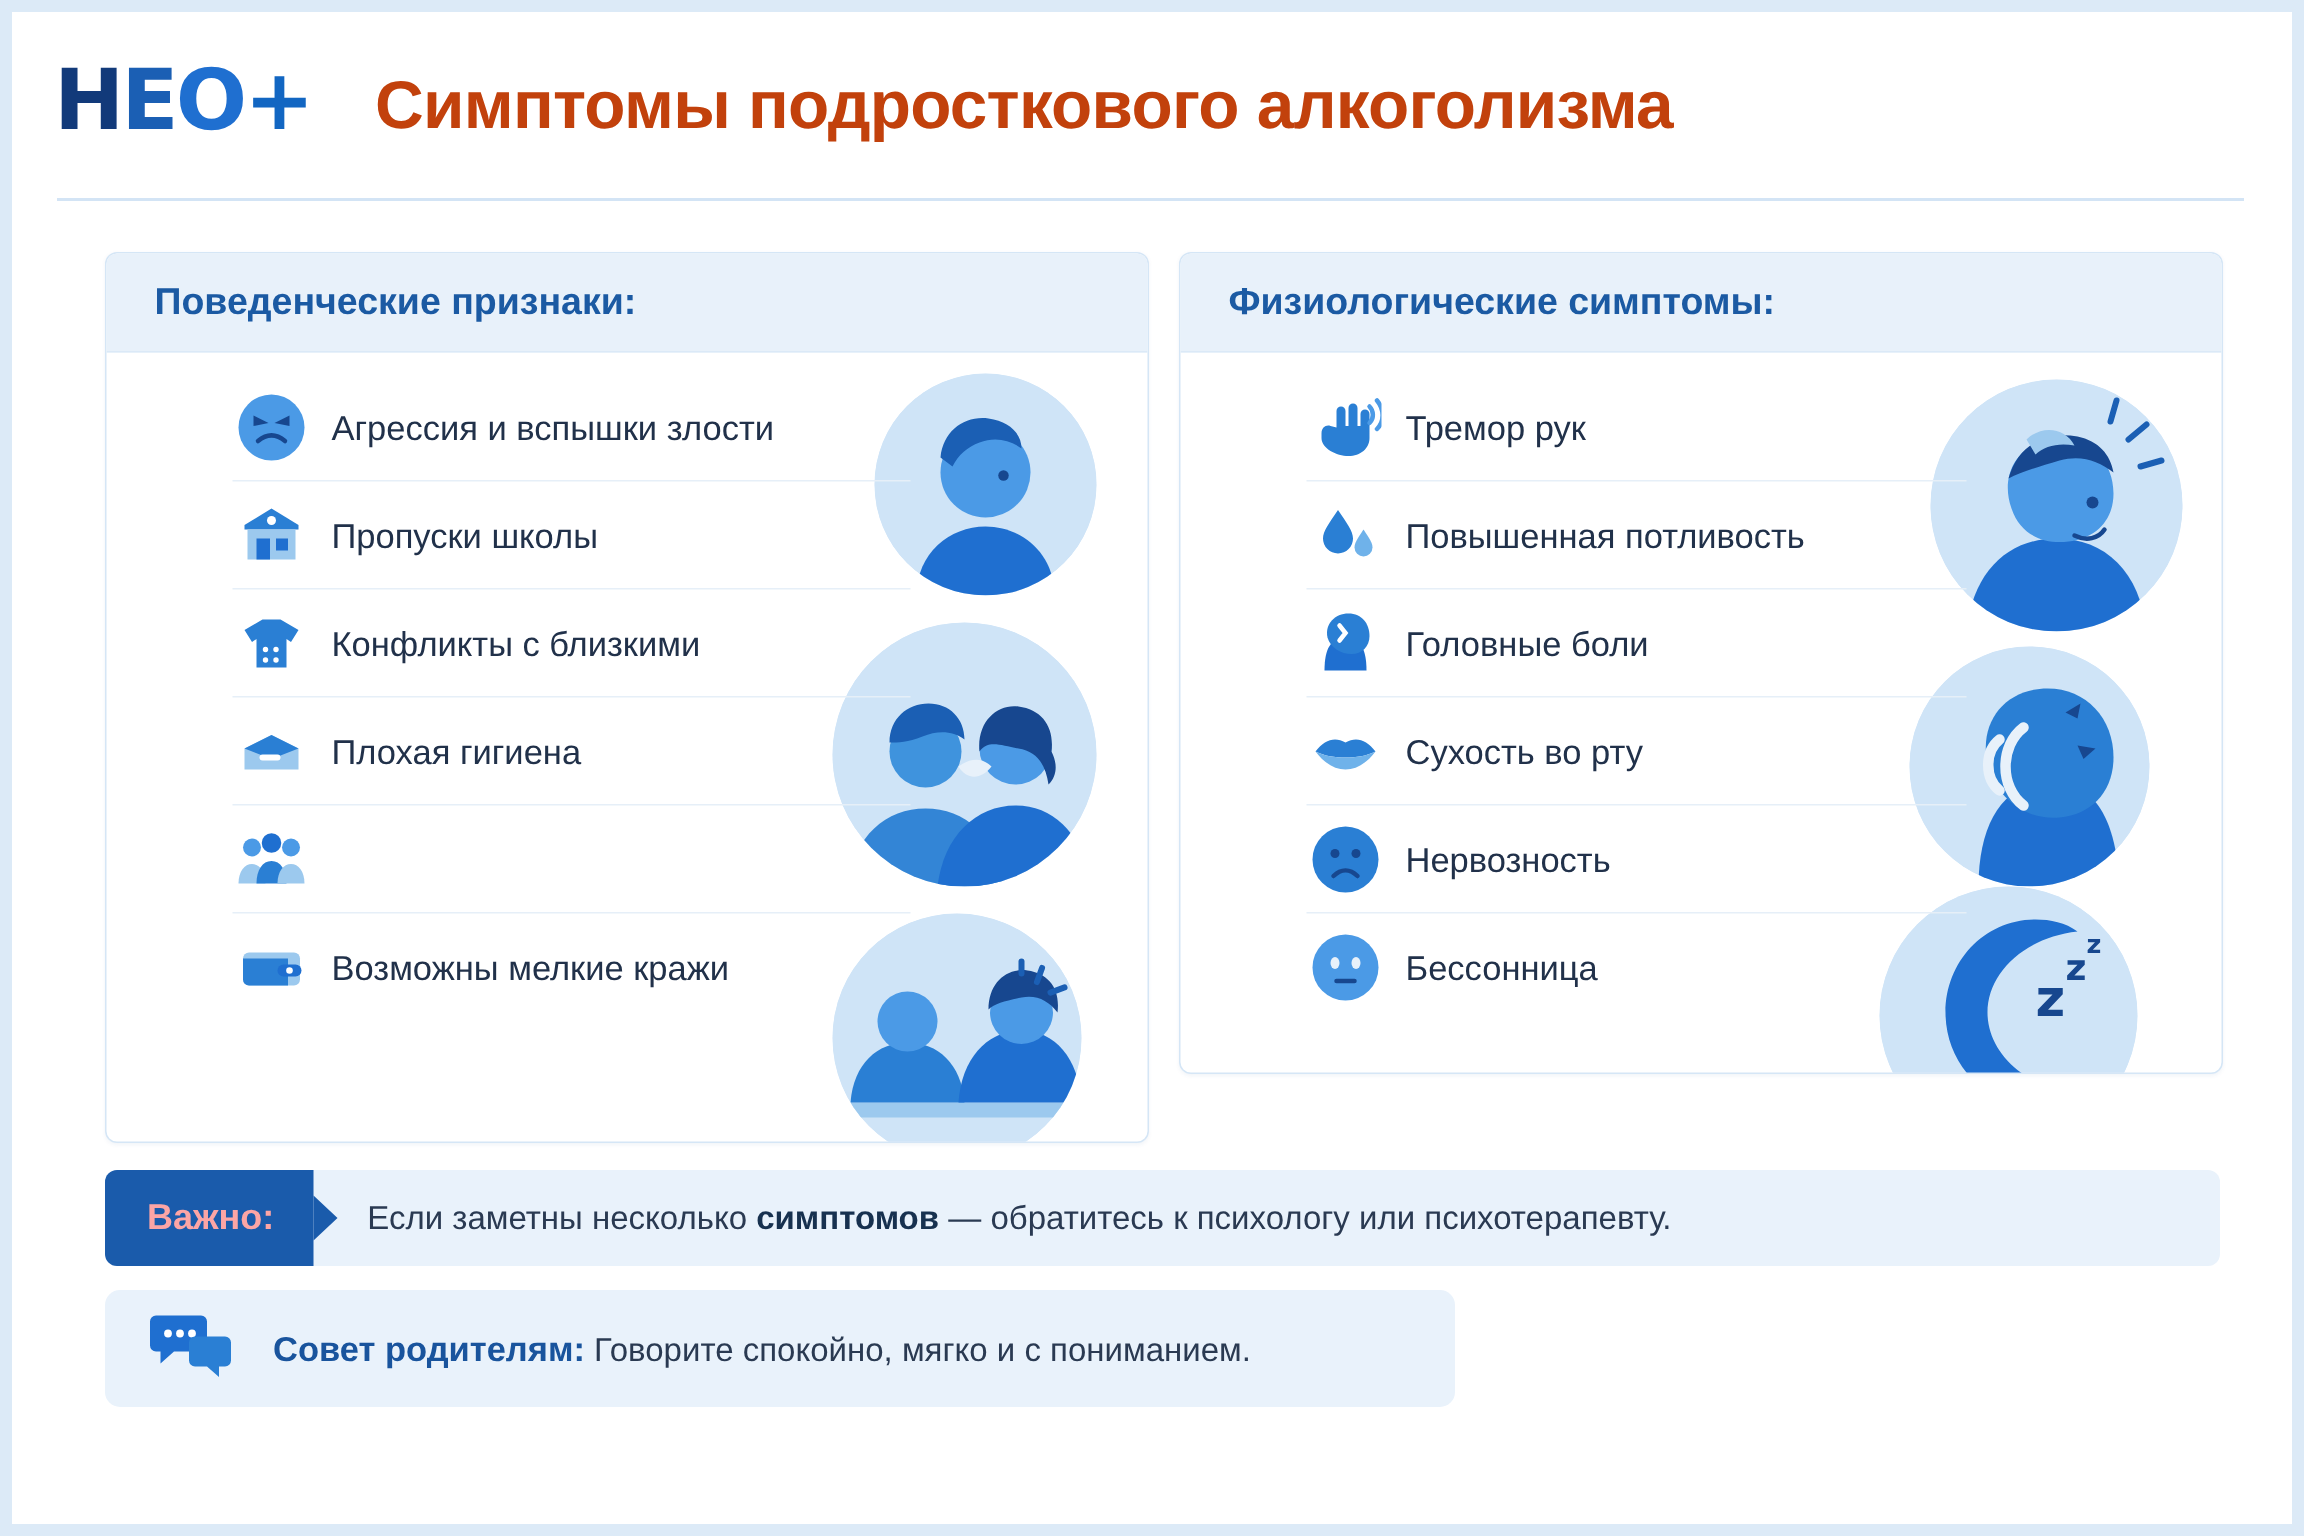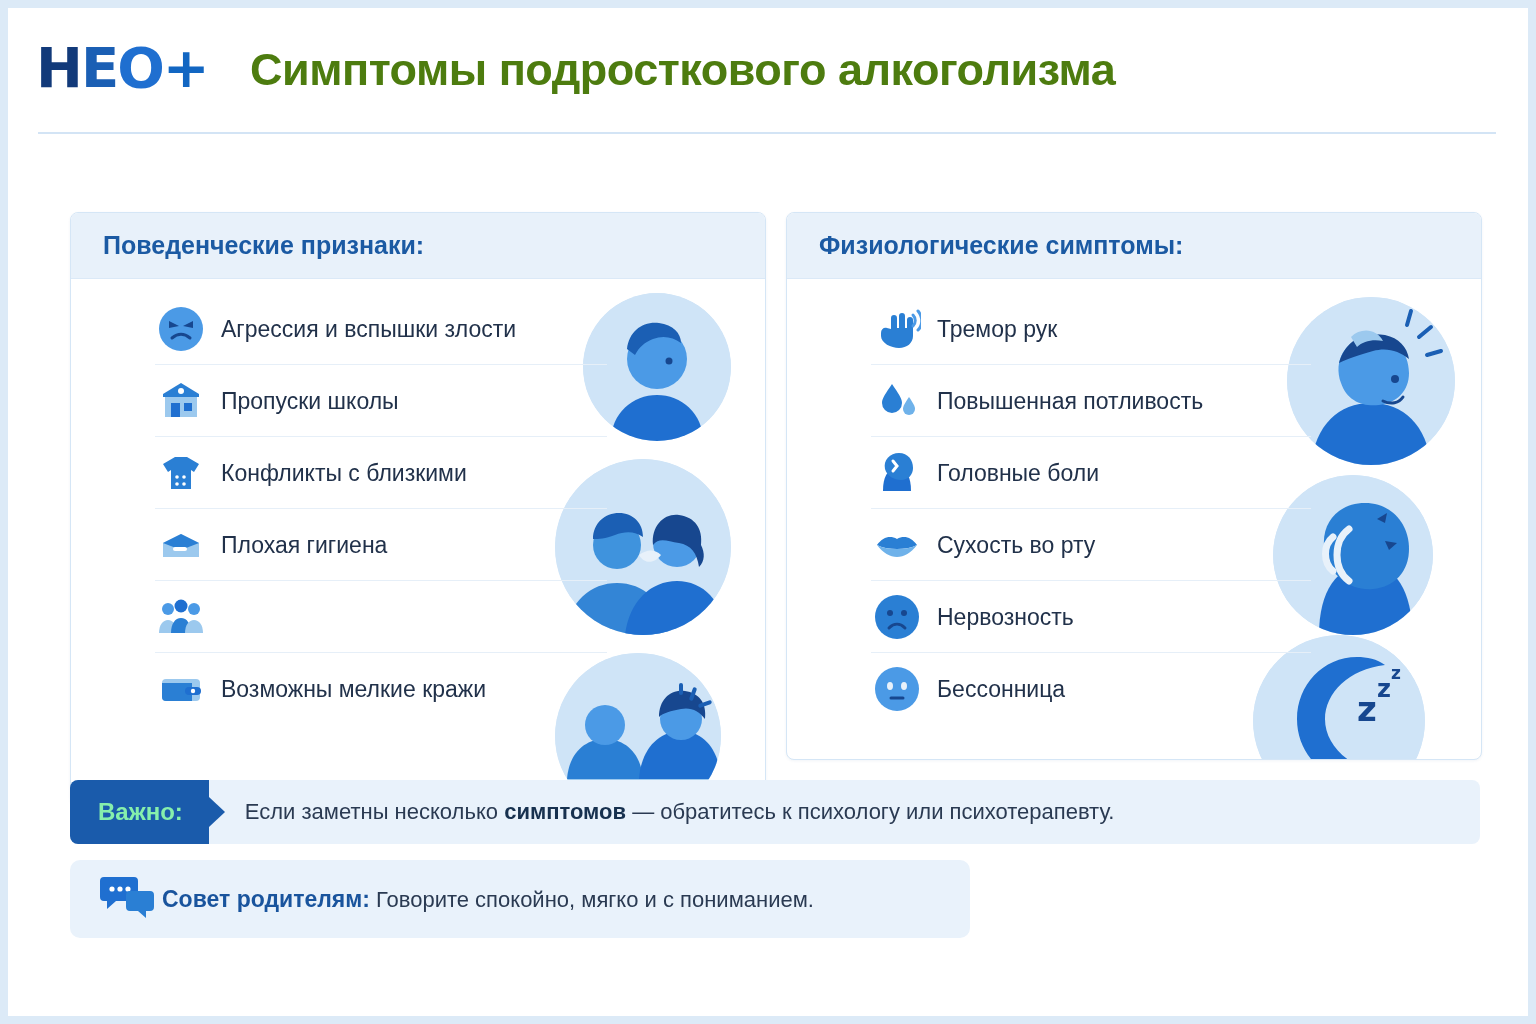--- a/index.html
+++ b/index.html
@@ -44,42 +44,41 @@
   .logo .l1 { color:#123a7a; }
   .logo .l2 { color:#1b5fb4; }
   .logo .l3 { color:#1f6fd0; }
   .logo .plus { color:#1266c2; }
   .title {
     position: absolute;
     left: 242px;
     top: 36px;
     font-size: 45px;
     font-weight: bold;
-    color: #4d7c0f;
+    color: #c2410c;
     letter-spacing: -0.5px;
     white-space: nowrap;
   }
   .header-rule {
     position: absolute;
     left: 30px;
     top: 124px;
     width: 1458px;
     height: 2px;
     background: #d3e4f5;
   }
 
   
   .card {
     position: absolute;
     background: #ffffff;
     border: 1px solid #d5e6f6;
     border-radius: 8px;
     box-shadow: 0 1px 3px rgba(20,70,130,0.06);
     overflow: hidden;
-    margin-top: 44px;
   }
   .card.left  { left: 62px;  top: 160px; width: 694px; height: 592px; }
   .card.right { left: 778px; top: 160px; width: 694px; height: 546px; }
   .card-head {
     height: 66px;
     background: #e8f1fa;
     border-bottom: 1px solid #dbe9f7;
     display: flex;
     align-items: center;
     padding-left: 32px;
@@ -145,21 +144,21 @@
     background: #e9f2fb;
     border-radius: 8px;
     display: flex;
     align-items: center;
   }
   .important-tag {
     position: relative;
     height: 64px;
     background: #1a5bab;
     border-radius: 8px 0 0 8px;
-    color: #86efac;
+    color: #fca5a5;
     font-size: 24px;
     font-weight: bold;
     display: flex;
     align-items: center;
     padding: 0 26px 0 28px;
   }
   .important-tag:after {
     content: "";
     position: absolute;
     right: -16px;
@@ -185,21 +184,21 @@
     width: 900px;
     height: 78px;
     background: #e9f2fb;
     border-radius: 10px;
     display: flex;
     align-items: center;
     padding-left: 26px;
     box-sizing: border-box;
   }
   .tip-text {
-    margin-left: 4px;
+    margin-left: 24px;
     font-size: 22px;
     color: #2a3a52;
   }
   .tip-text .lead {
     font-weight: bold;
     color: #19549d;
     font-size: 23px;
   }
   svg { display: block; }
 </style>

